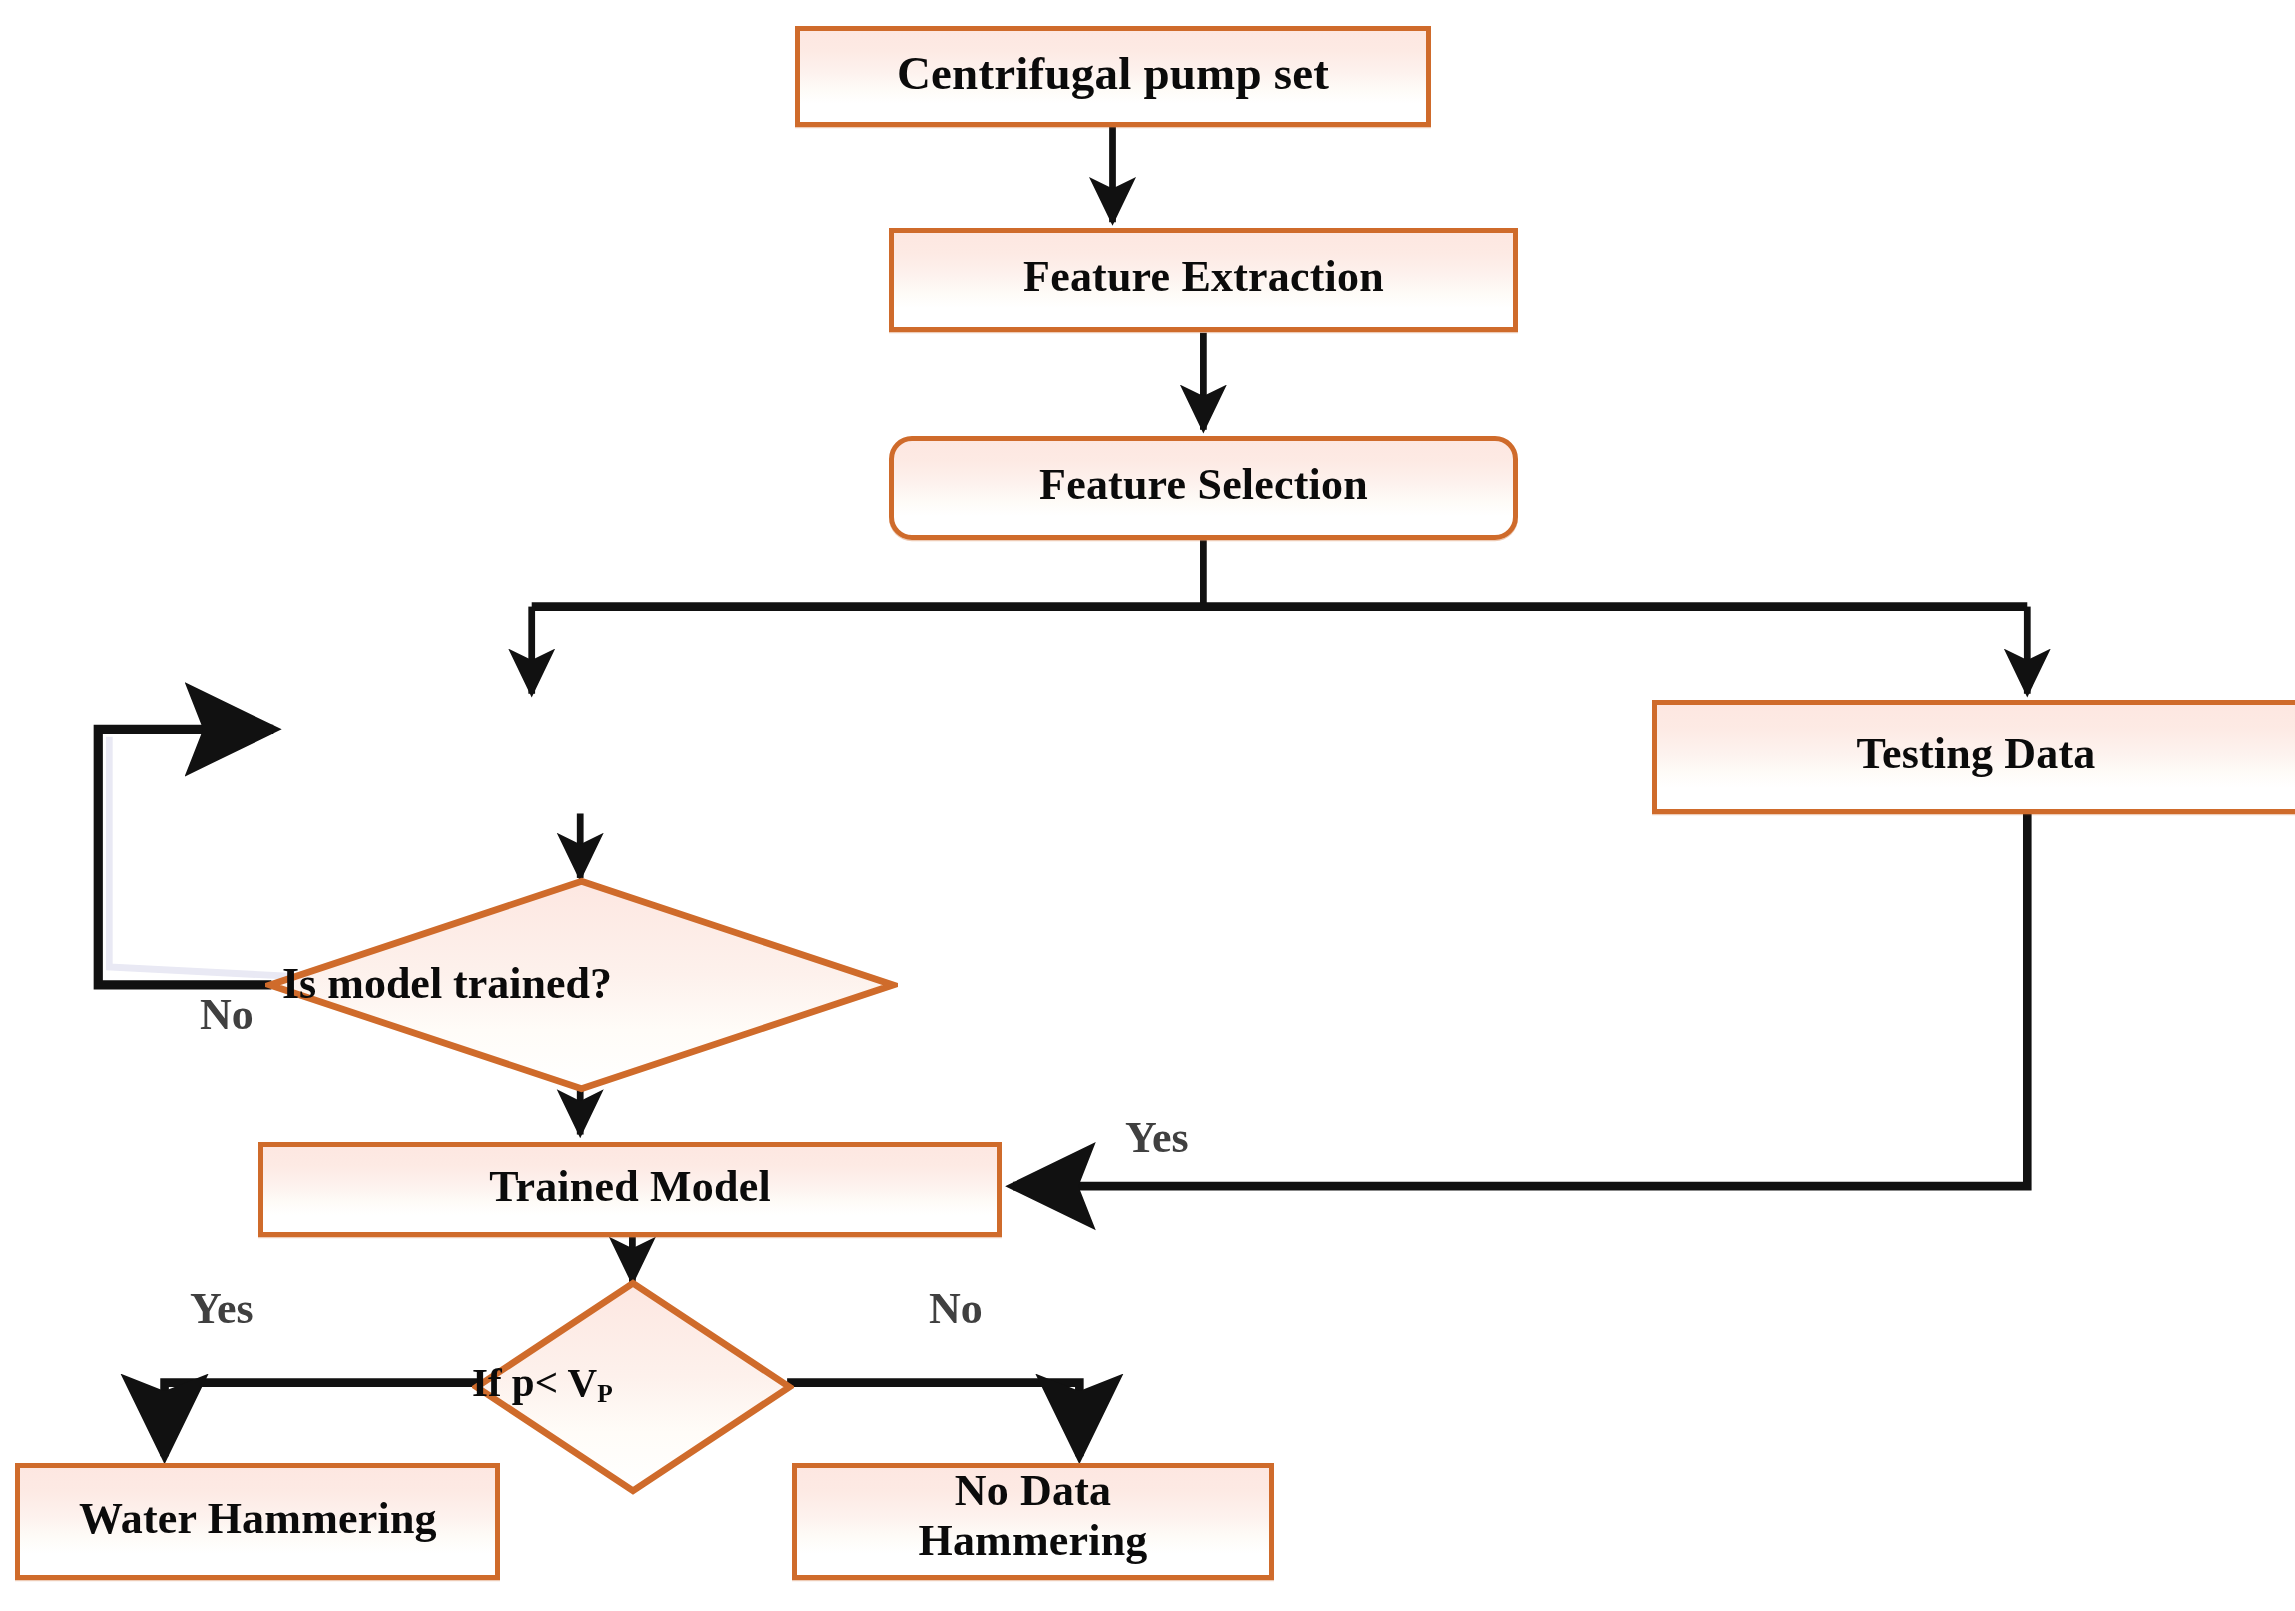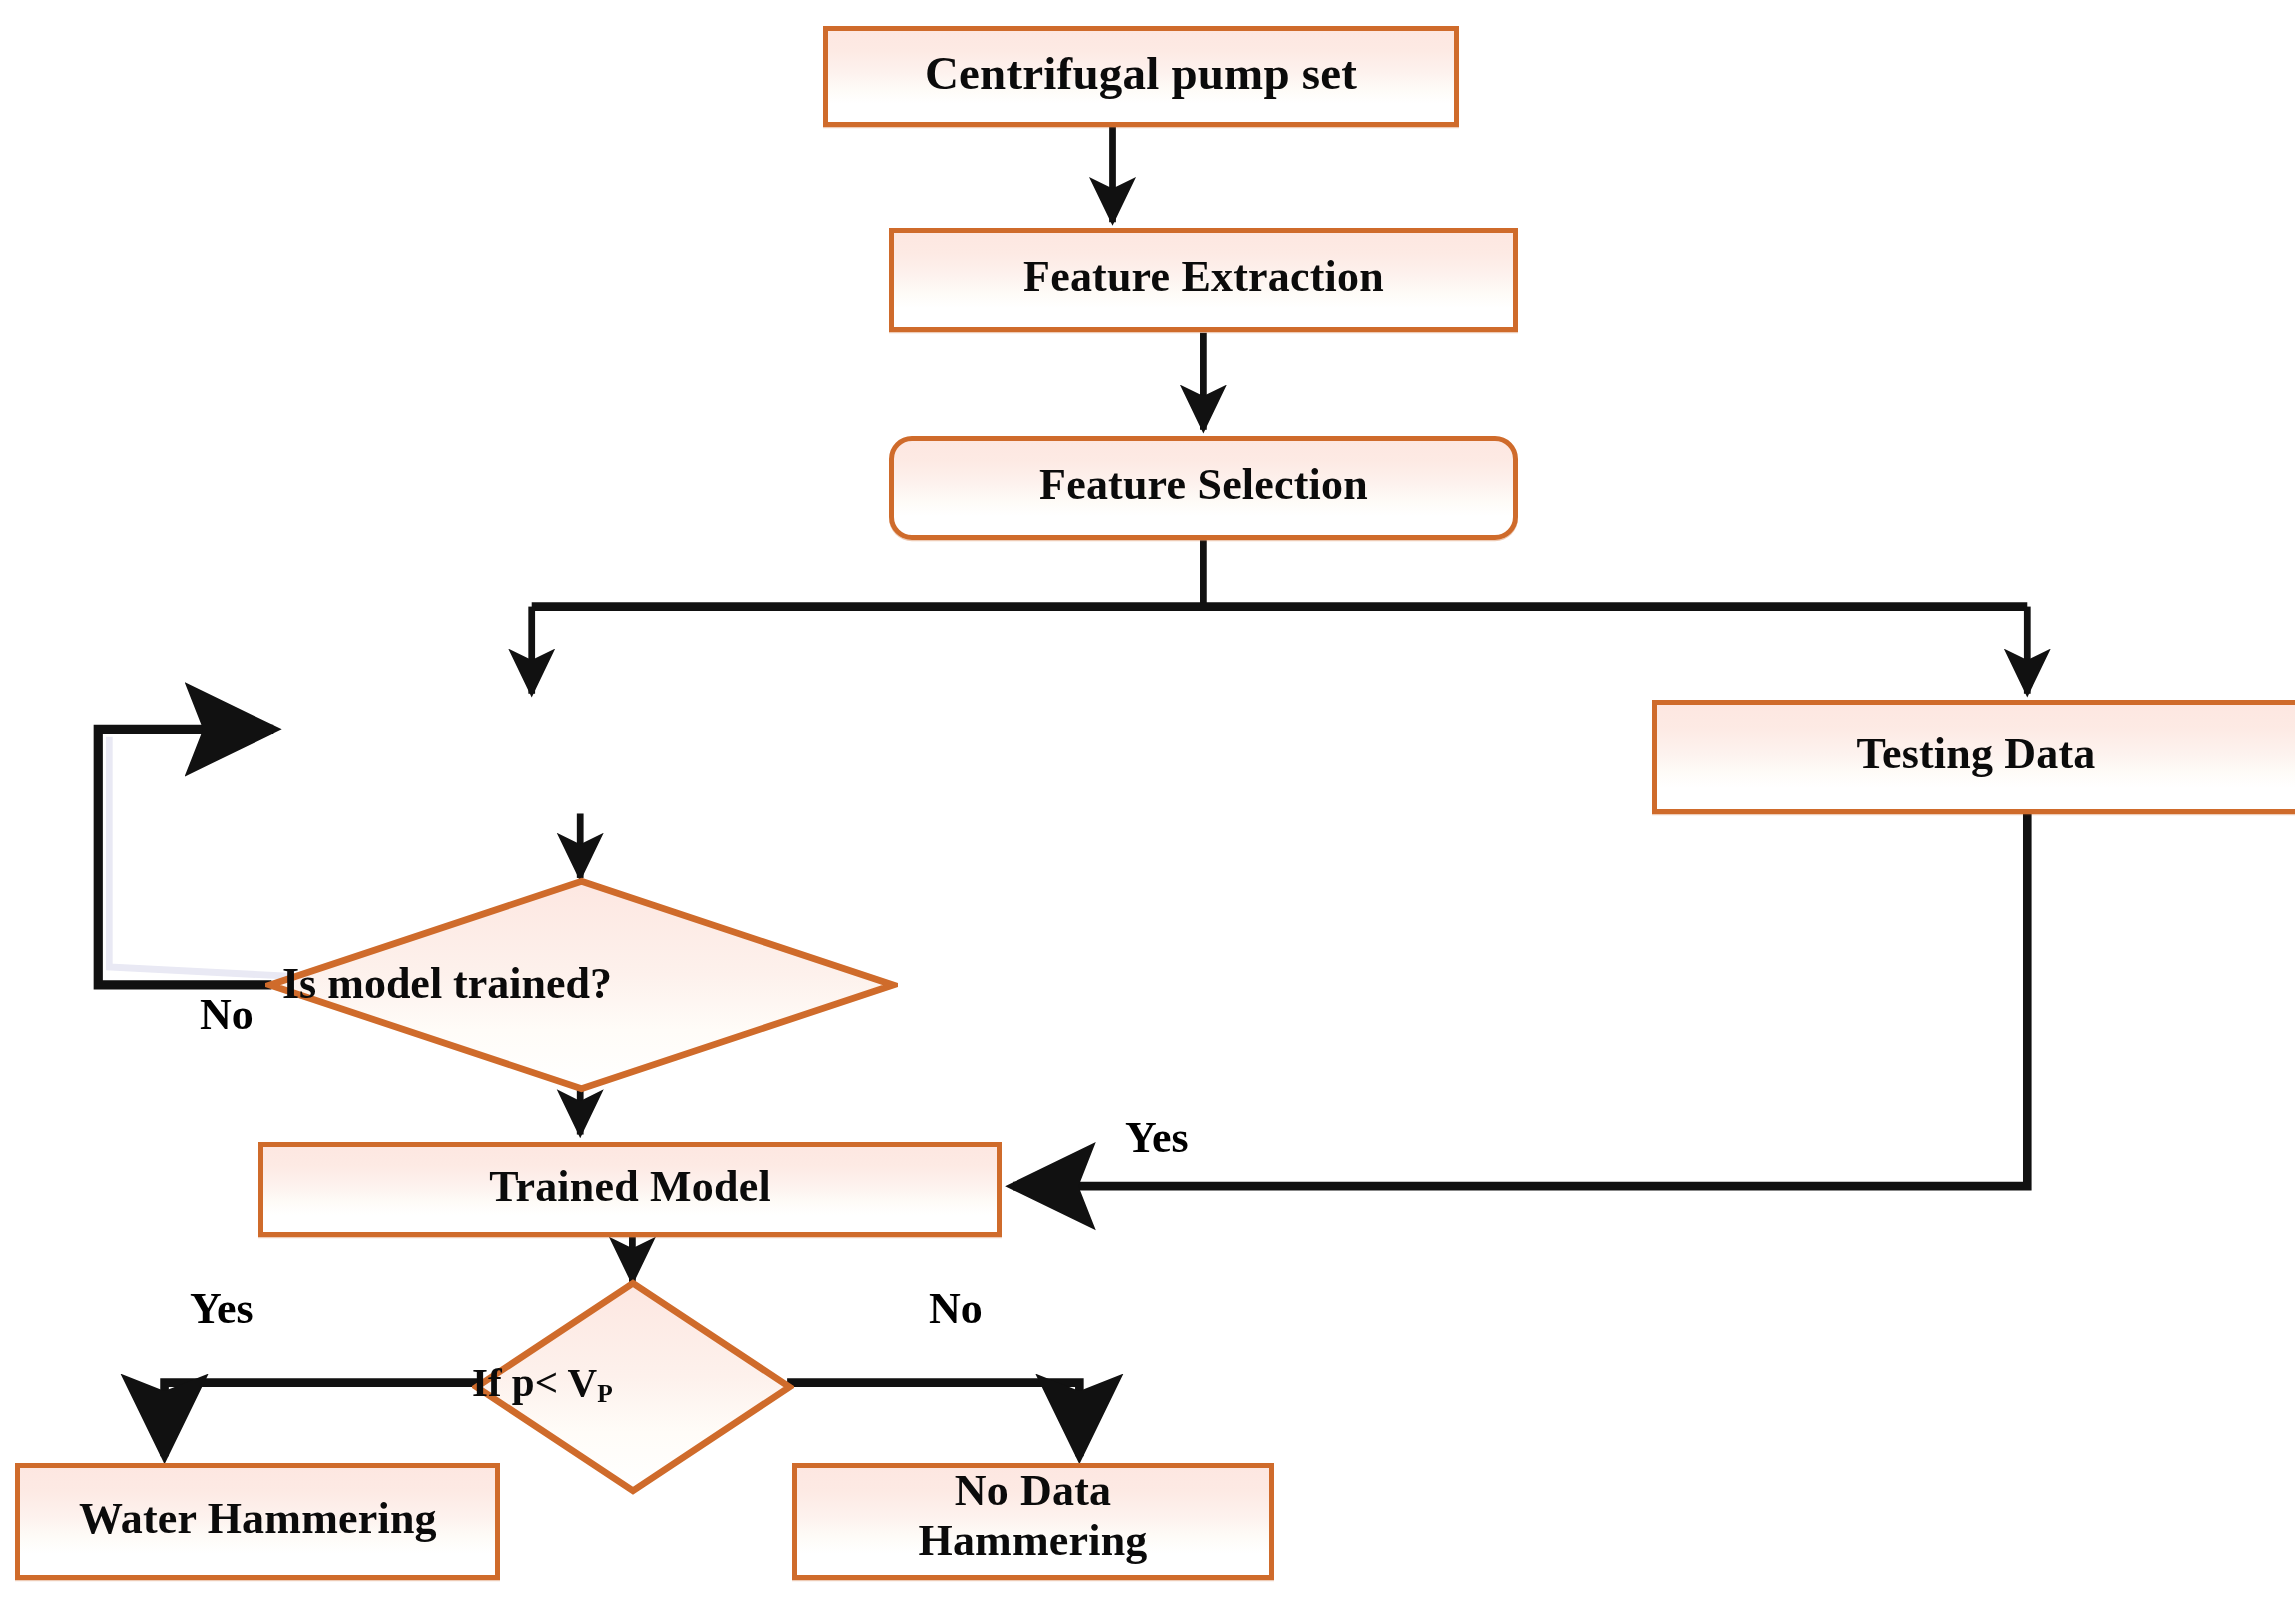--- a/index.html
+++ b/index.html
@@ -63,21 +63,21 @@
   .diamond-wrap .label {
     position: relative;
     z-index: 2;
     color: #0b0b0b;
     font-weight: bold;
     text-align: center;
     white-space: nowrap;
   }
   .edge-label {
     position: absolute;
-    color: #000000;
+    color: #404040;
     font-weight: bold;
     white-space: nowrap;
   }
   sub {
     font-size: 0.62em;
     vertical-align: -0.22em;
     font-weight: bold;
   }
 </style>
 </head>
@@ -118,21 +118,21 @@
       <path d="M 3302 1325 L 3302 1932 L 1650 1932" stroke-width="14" marker-end="url(#arrow)"></path>
 
       <path d="M 1030 2015 L 1030 2088" stroke-width="11" marker-end="url(#arrowthin)"></path>
 
       <path d="M 778 2252 L 268 2252 L 268 2372" stroke-width="14" marker-end="url(#arrow)"></path>
 
       <path d="M 1282 2252 L 1758 2252 L 1758 2372" stroke-width="14" marker-end="url(#arrow)"></path>
     </g>
   </svg>
 
-  <div class="node box" style="left:795px; top:26px; width:636px; height:101px; font-size:47px;margin-left:28px;">
+  <div class="node box" style="left:795px; top:26px; width:636px; height:101px; font-size:47px;">
     <span class="label">Centrifugal pump set</span>
   </div>
 
   <div class="node box" style="left:889px; top:228px; width:629px; height:104px; font-size:44px;">
     <span class="label">Feature Extraction</span>
   </div>
 
   <div class="node box" style="left:889px; top:436px; width:629px; height:104px; font-size:44px;border-radius:23px;">
     <span class="label">Feature Selection</span>
   </div>

